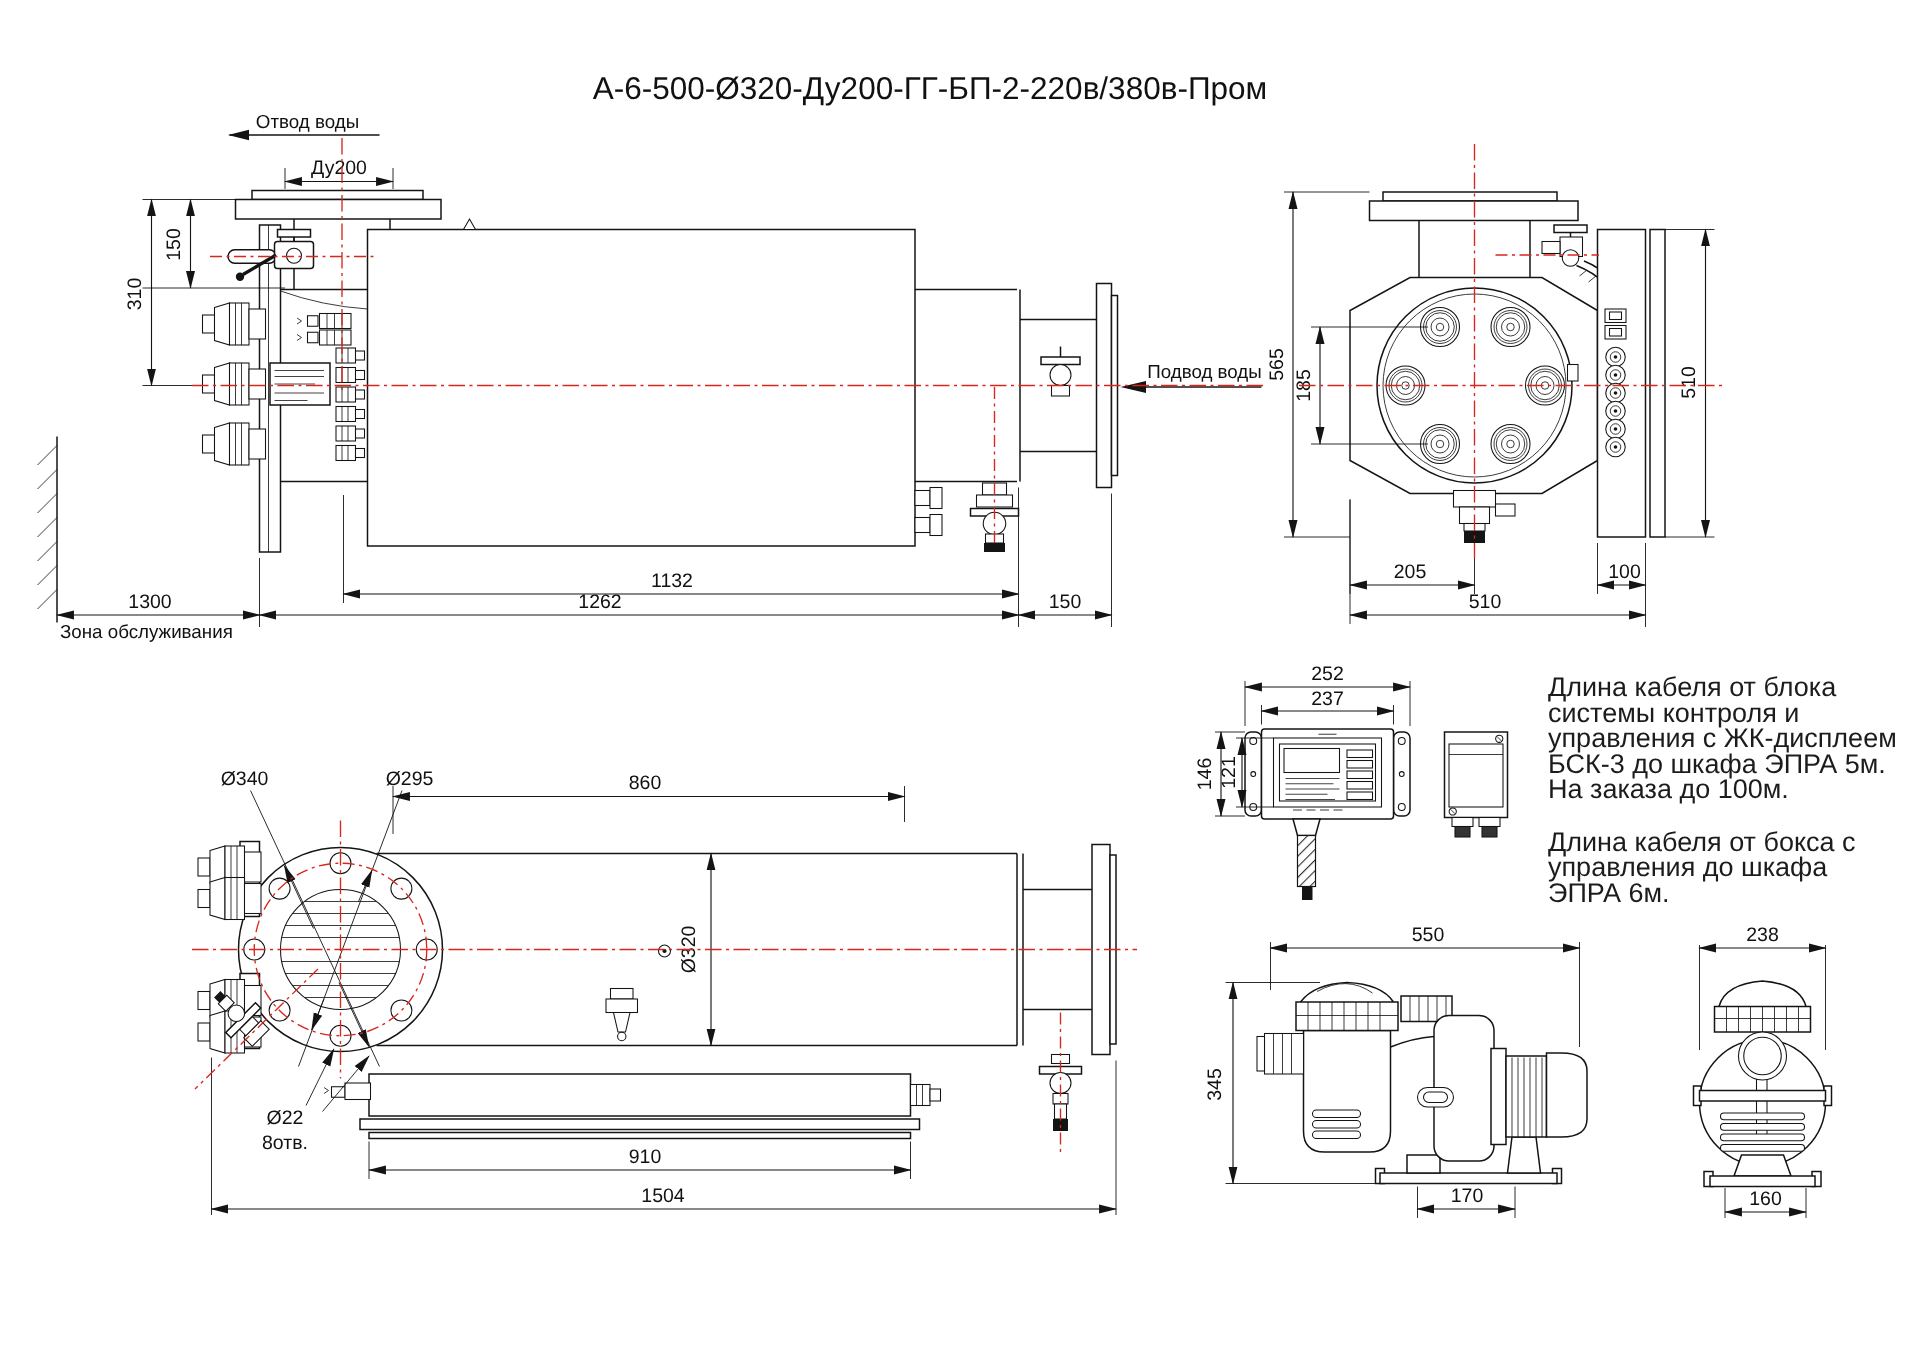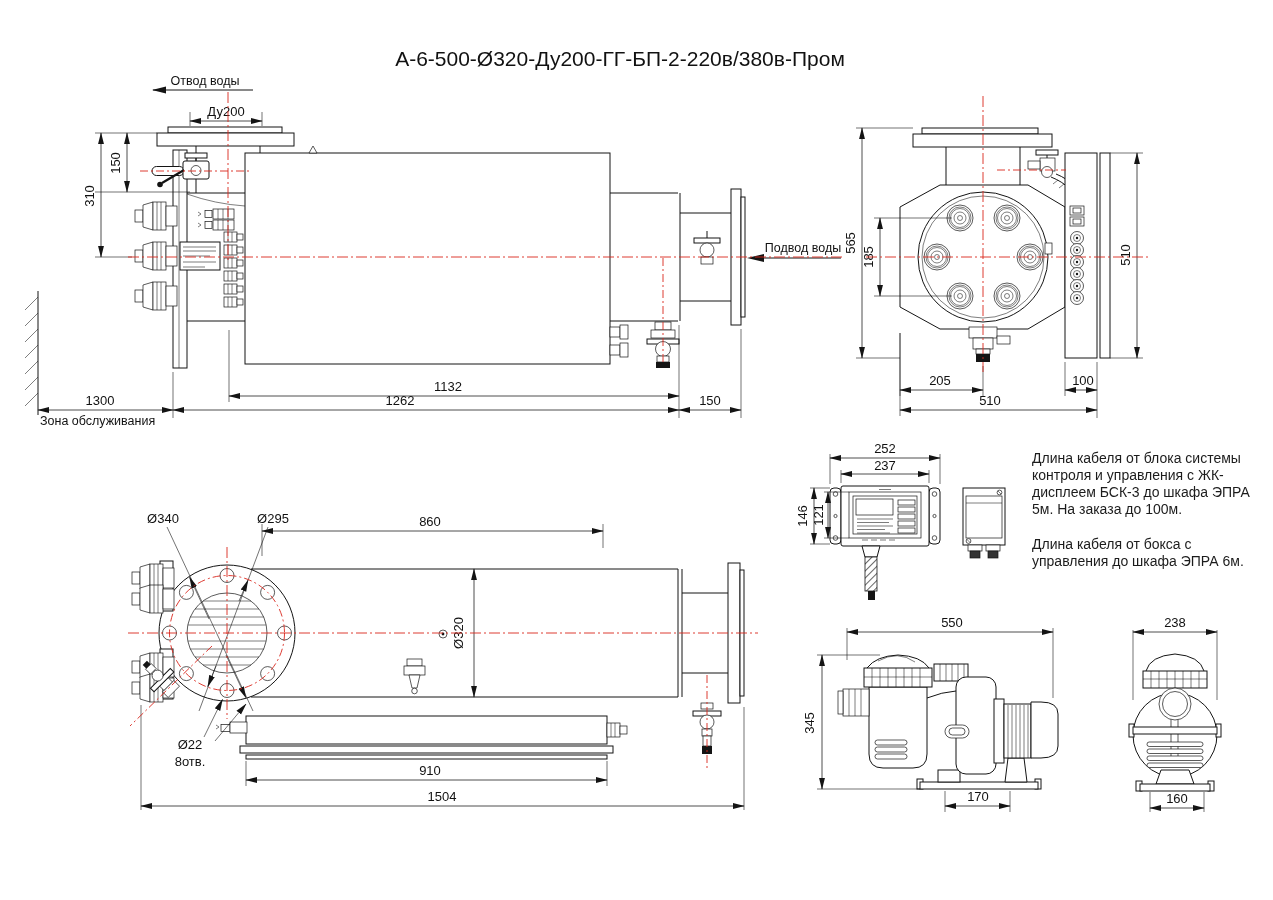--- a/index.html
+++ b/index.html
@@ -14,21 +14,21 @@
   .wt{fill:#ffffff;stroke:#141414;stroke-width:.7;}
   .b {fill:#141414;stroke:none;}
   .r {fill:none;stroke:#d9261c;stroke-width:.9;stroke-dasharray:11 3 2 3;}
   .rc{fill:none;stroke:#d9261c;stroke-width:.9;stroke-dasharray:8 3 2 3;}
   .dim{fill:none;stroke:#141414;stroke-width:.75;}
   .ext{fill:none;stroke:#141414;stroke-width:.6;}
   .dt{font-size:13px;}
   .lbl{font-size:12.5px;}
   .title{font-size:21px;}
   #notes{position:absolute;left:1032px;top:450px;width:238px;color:#1c1c1c;
-         font-size:14px;line-height:17px;}
+         font-size:18px;line-height:17px;}
   #notes p{margin:0 0 18px 0;}
 </style>
 </head>
 <body>
 
 <div id="sheet">
 <svg width="1273" height="900" viewBox="0 0 1273 900">
 <defs>
   <marker id="mE" viewBox="0 0 12 8" refX="11.3" refY="4" markerWidth="12" markerHeight="8" orient="auto" markerUnits="userSpaceOnUse">
           <path d="M0 1L12 4L0 7Z" fill="#141414"></path>

